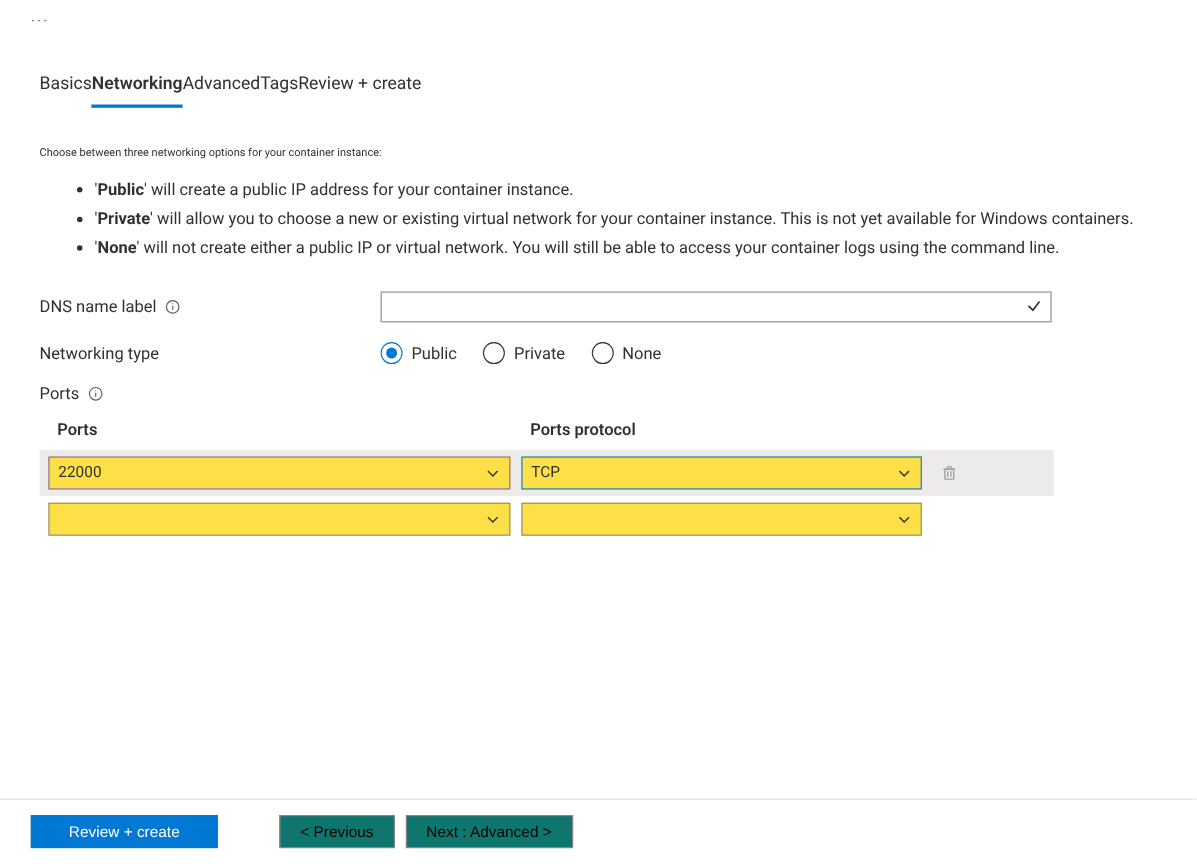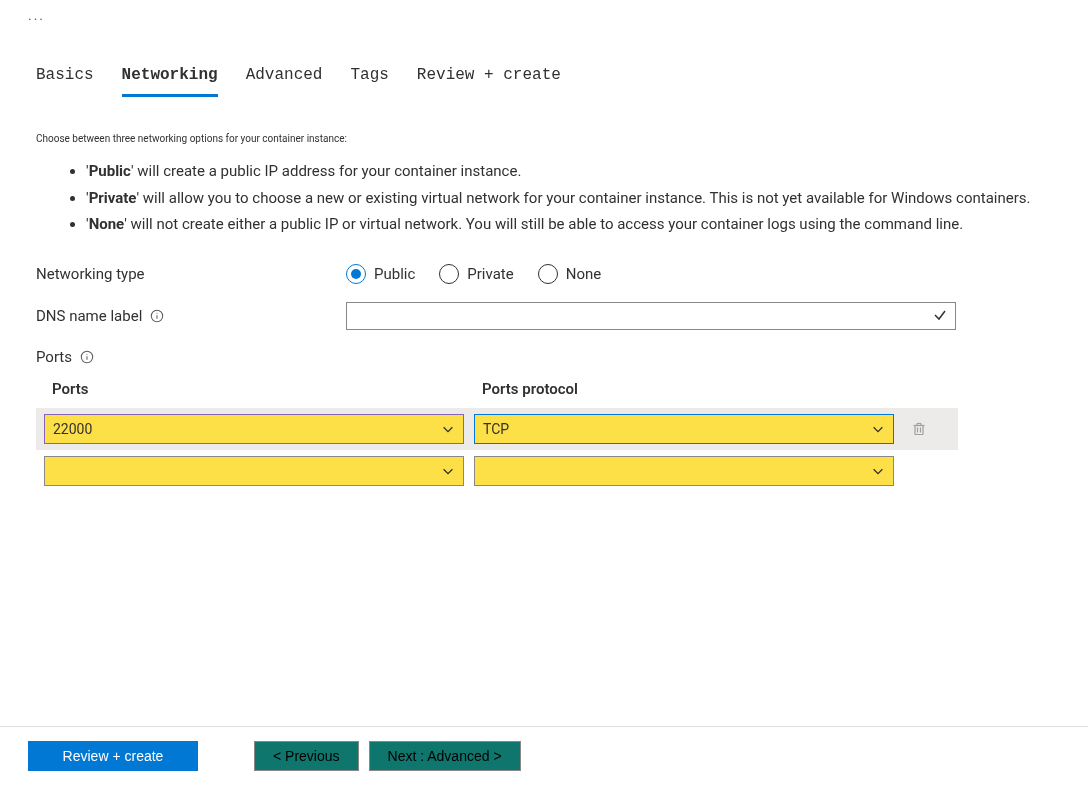--- a/index.html
+++ b/index.html
@@ -28,26 +28,24 @@
       color: #1b1a19;
     }
     .more-icon {
       font-size: 14px;
       color: #605e5c;
       letter-spacing: 2px;
       cursor: pointer;
     }
     .tabs {
       display: flex;
-      gap: 28px;
       border-bottom: 0 solid transparent;
       margin-top: 24px;
       margin-left: 8px;
       margin-bottom: 26px;
-      font-family: Liberation Mono, monospace;
     }
     .tab {
       font-size: 16px;
       padding: 4px 0 10px 0;
       cursor: pointer;
       color: #323130;
       border-bottom: 3px solid transparent;
     }
     .tab.active {
       font-weight: 600;
@@ -185,21 +183,21 @@
       background: #fde047;
       font-size: 14px;
       cursor: pointer;
     }
     .select-field .chev {
       position: absolute;
       right: 8px; top: 7px;
       color: #323130;
     }
     .ports-col1 { width: 420px; }
-    .ports-col2 { width: 420px; }
+    .ports-col2 { width: 364px; }
     .select-field.purple { border-color: #8764b8; }
     .select-field.blue { border-color: #0078d4; }
     .delete-cell {
       width: 30px;
       display: flex;
       align-items: center;
       justify-content: center;
       color: #a19f9d;
       cursor: pointer;
     }
@@ -249,20 +247,41 @@
     <div class="tab">Review + create</div>
   </div>
 
   <p class="intro">Choose between three networking options for your container instance:</p>
 
   <ul class="bullets">
     <li>'<b>Public</b><span>' will create a public IP address for your container instance.</span></li>
     <li>'<b>Private</b><span>' will allow you to choose a new or existing virtual network for your container instance. This is not yet available for Windows containers.</span></li>
     <li>'<b>None</b><span>' will not create either a public IP or virtual network. You will still be able to access your container logs using the command line.</span></li>
   </ul>
+
+  <div class="field-row">
+    <div class="field-label">
+      <span>DNS name label</span>
+      <span class="info-icon">
+        <svg width="14" height="14" viewBox="0 0 16 16" fill="none" stroke="currentColor" stroke-width="1.2">
+            <circle cx="8" cy="8" r="6.5"></circle>
+            <line x1="8" y1="7" x2="8" y2="11"></line>
+            <circle cx="8" cy="4.8" r="0.6" fill="currentColor" stroke="none"></circle>
+          </svg>
+      </span>
+    </div>
+    <div class="text-input-wrap">
+      <input class="text-input" value="" style="">
+      <span class="input-check">
+        <svg width="16" height="16" viewBox="0 0 16 16" fill="none" stroke="currentColor" stroke-width="1.5">
+            <polyline points="3,8 7,12 13,4"></polyline>
+          </svg>
+      </span>
+    </div>
+  </div>
 
   <div class="field-row">
     <div class="field-label">
       <span>Networking type</span>
     </div>
     <div class="radio-group">
       <label class="radio-item">
         <span class="radio selected"></span>
         <span>Public</span>
       </label>
@@ -270,41 +289,20 @@
         <span class="radio"></span>
         <span>Private</span>
       </label>
       <label class="radio-item">
         <span class="radio"></span>
         <span>None</span>
       </label>
     </div>
   </div>
 
-  <div class="field-row">
-    <div class="field-label">
-      <span>DNS name label</span>
-      <span class="info-icon">
-        <svg width="14" height="14" viewBox="0 0 16 16" fill="none" stroke="currentColor" stroke-width="1.2">
-            <circle cx="8" cy="8" r="6.5"></circle>
-            <line x1="8" y1="7" x2="8" y2="11"></line>
-            <circle cx="8" cy="4.8" r="0.6" fill="currentColor" stroke="none"></circle>
-          </svg>
-      </span>
-    </div>
-    <div class="text-input-wrap">
-      <input class="text-input" value="" style="">
-      <span class="input-check">
-        <svg width="16" height="16" viewBox="0 0 16 16" fill="none" stroke="currentColor" stroke-width="1.5">
-            <polyline points="3,8 7,12 13,4"></polyline>
-          </svg>
-      </span>
-    </div>
-  </div>
-
   <div class="section-label">
     <span>Ports</span>
     <span class="info-icon">
       <svg width="14" height="14" viewBox="0 0 16 16" fill="none" stroke="currentColor" stroke-width="1.2">
           <circle cx="8" cy="8" r="6.5"></circle>
           <line x1="8" y1="7" x2="8" y2="11"></line>
           <circle cx="8" cy="4.8" r="0.6" fill="currentColor" stroke="none"></circle>
         </svg>
     </span>
   </div>

